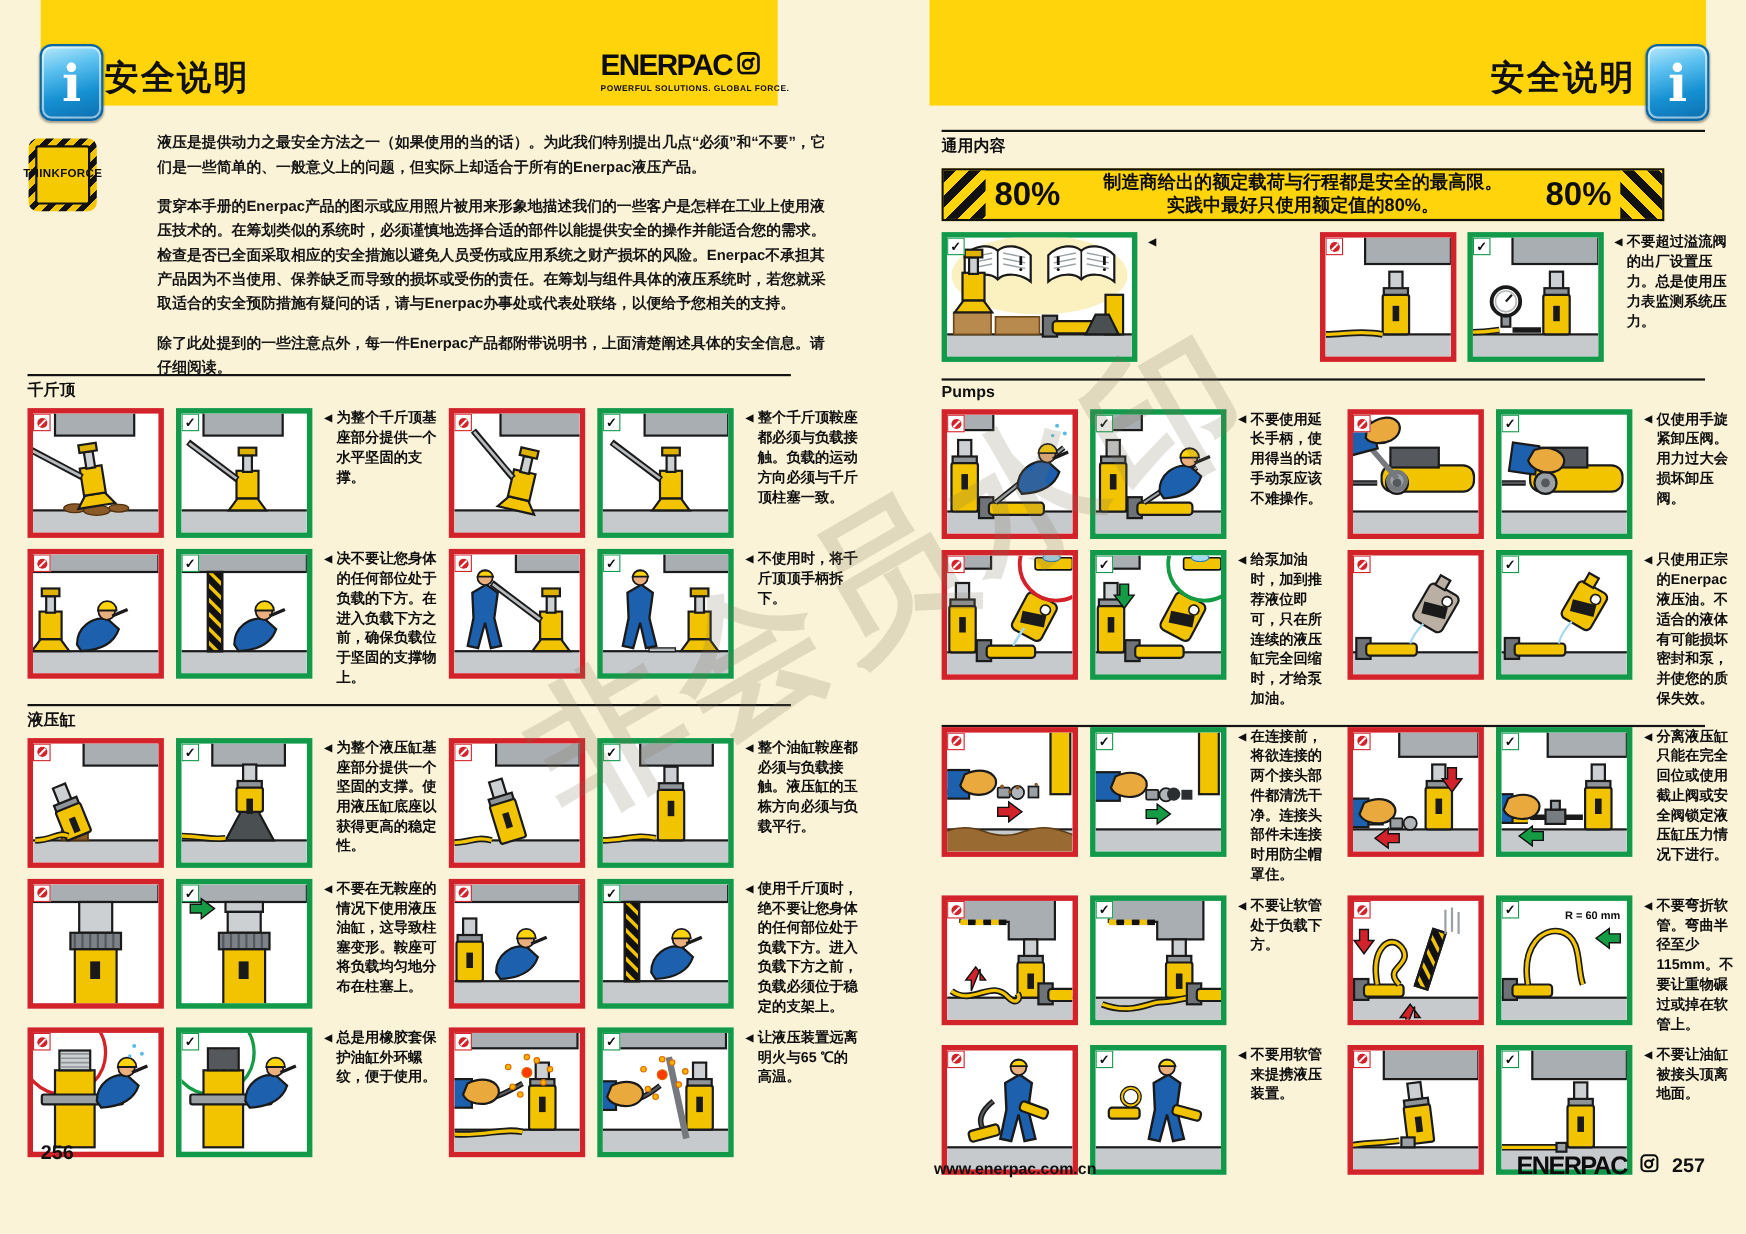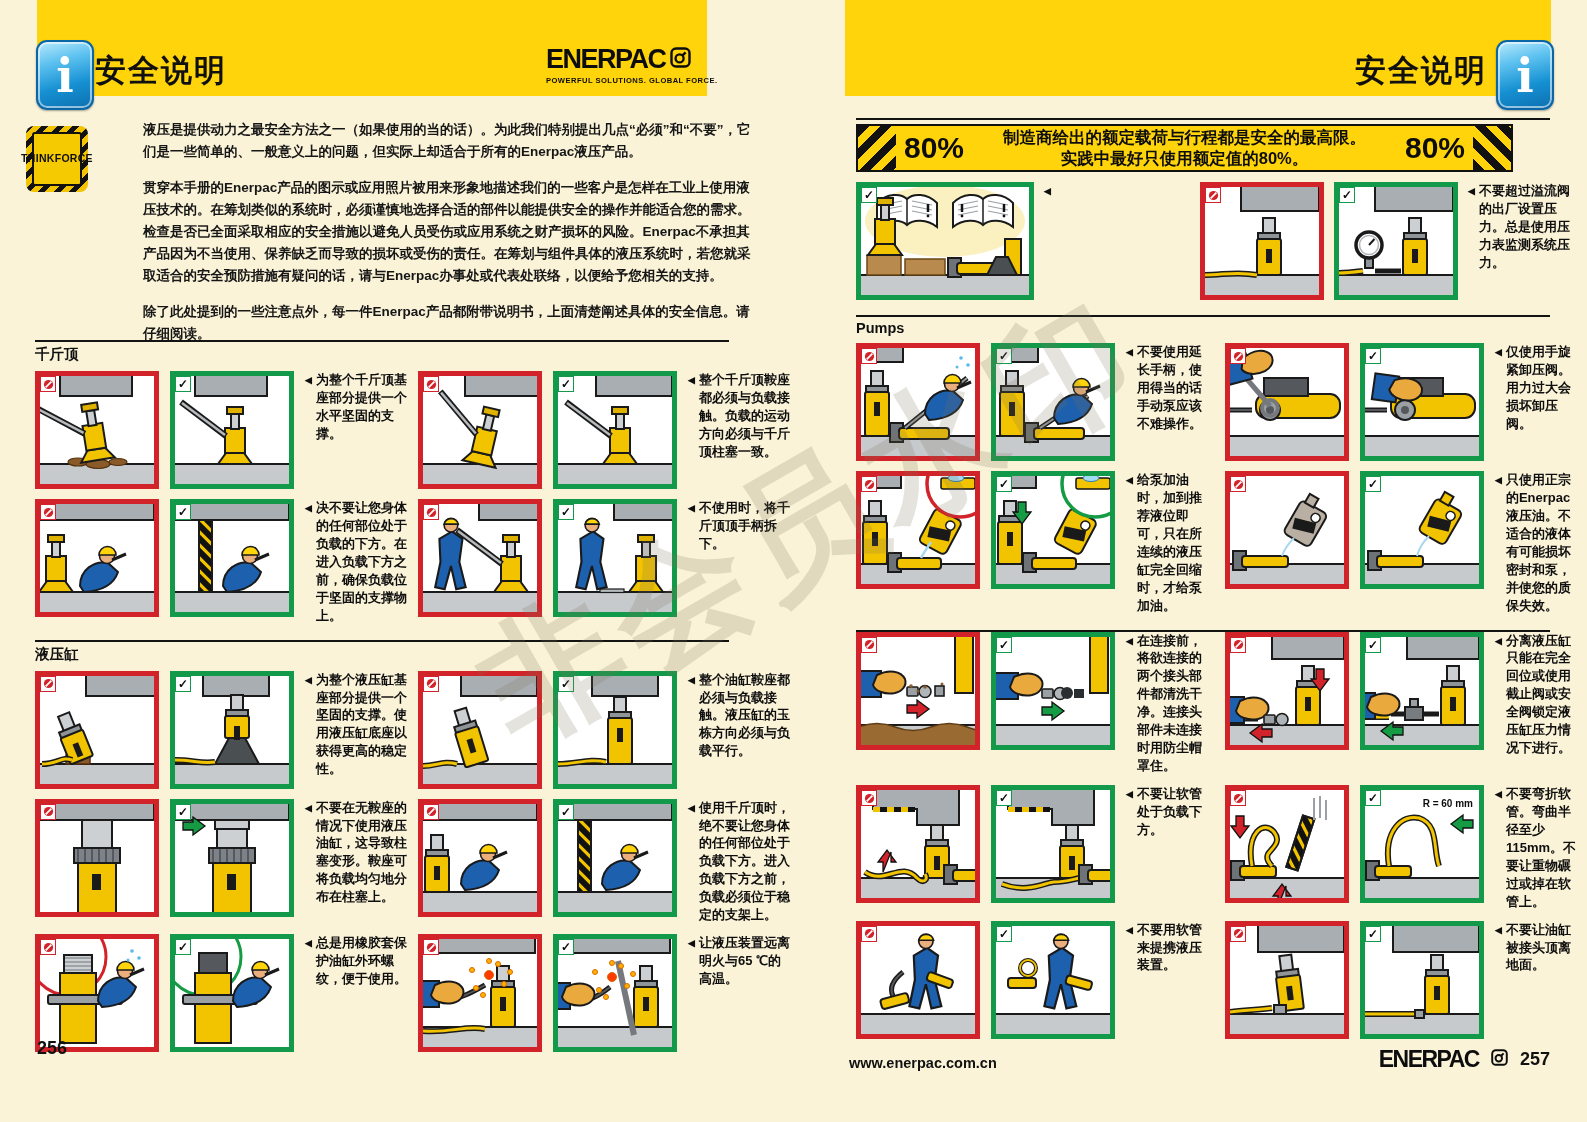--- a/index.html
+++ b/index.html
@@ -35,21 +35,21 @@
     border-radius:8px;padding:6px;z-index:2}
   #think-inner{width:100%;height:100%;background:#f6ca00;border:2px solid #111;border-radius:3px;
     box-sizing:border-box;display:flex;flex-direction:row;align-items:center;justify-content:center;
     font-weight:bold;font-size:10.5px;letter-spacing:.3px;line-height:1.25;color:#101010}
   
   #paragraphs{position:absolute;left:143px;top:119px;width:620px;font-size:13.5px;line-height:1.63;
     font-weight:600;color:#161616}
   #paragraphs p{margin:0 0 14px 0}
   
   .sections{position:absolute}
-  #left-sections{left:35px;top:340px;width:757px}
+  #left-sections{left:25px;top:340px;width:757px}
   #right-sections{left:856px;top:118px;width:727px}
   .section{margin-bottom:15px}
   .sec-rule{border-top:2px solid #131313;width:694px}
   .sec-title{font-weight:bold;font-size:14.5px;padding:3px 0 7px;color:#101010}
   .grid{display:grid;column-gap:11px;row-gap:10px;align-items:start}
   .grid.gl{grid-template-columns:124px 124px 102px 124px 124px 104px}
   .grid.gr{grid-template-columns:124px 124px 88px 124px 124px 88px}
   .row-flex{display:flex;gap:10px;align-items:flex-start;margin-top:2px}
   .cell{position:relative;width:124px;height:118px;box-sizing:border-box;background:#fff;
     border:5px solid #000;overflow:hidden}
@@ -634,20 +634,21 @@
         <div class="titem">
           <span class="tri">◀</span>
           <span>让液压装置远离明火与65 ℃的高温。</span>
         </div>
       </div>
     </div>
   </div>
 <div class="sections" id="right-sections">
     <div class="section">
       <div class="sec-rule"></div>
+      <div class="sec-title">通用内容</div>
       <div class="banner">
         <div class="bcap"></div>
         <div class="bpct">80%</div>
         <div class="bcenter">
           <div>制造商给出的额定载荷与行程都是安全的最高限。</div>
           <div>实践中最好只使用额定值的80%。</div>
         </div>
         <div class="bpct">80%</div>
         <div class="bcap rcap"></div>
       </div>

